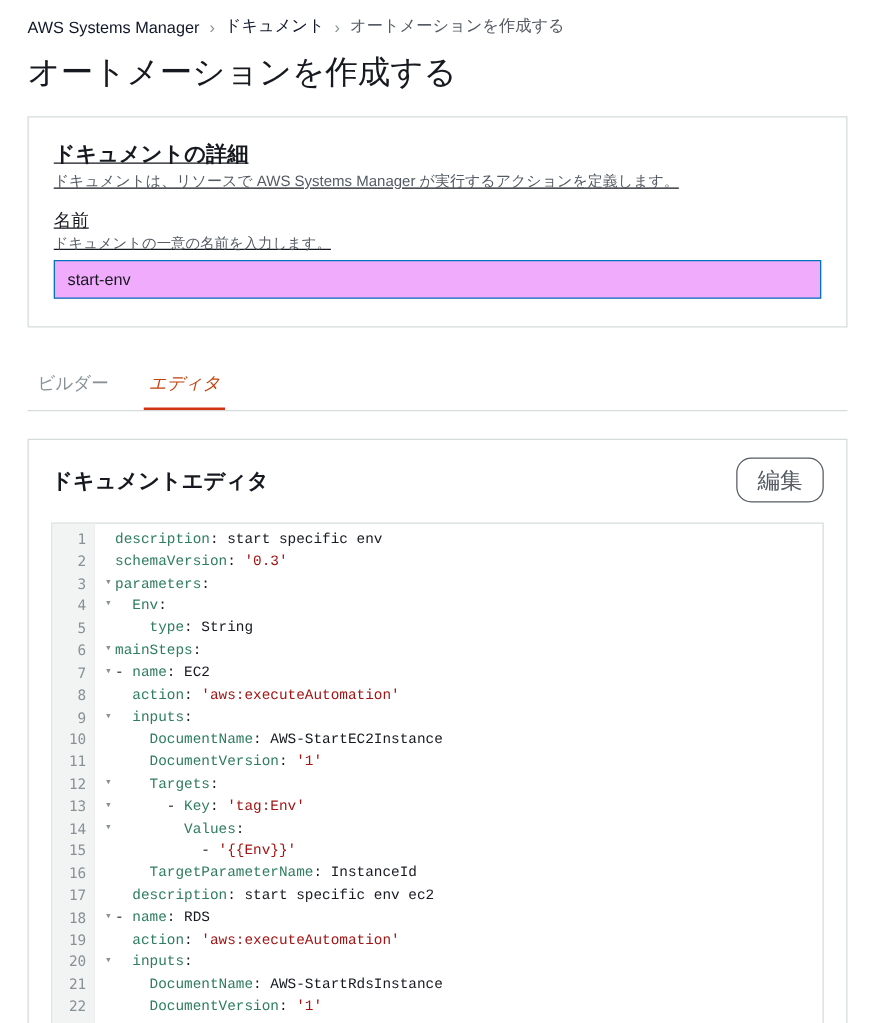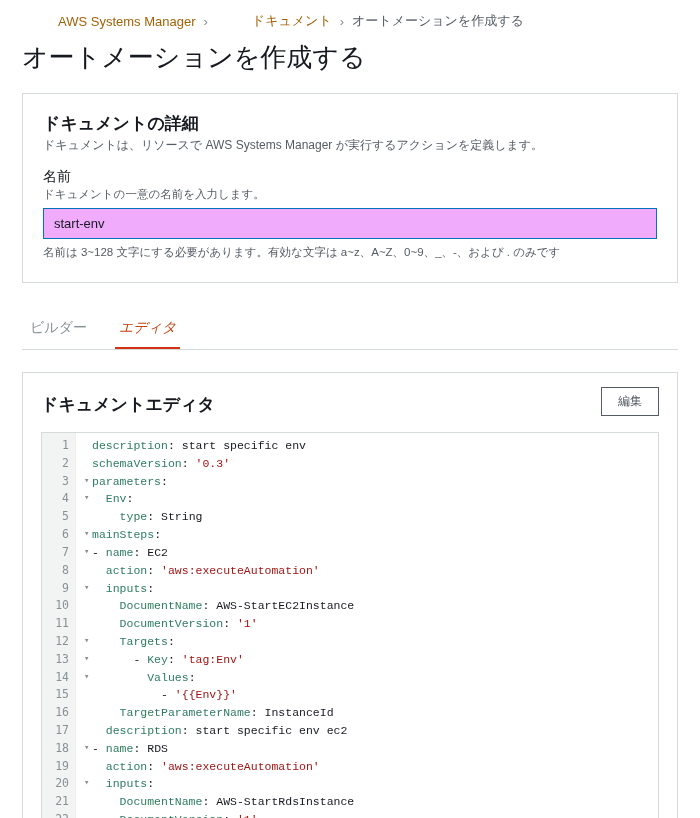--- a/index.html
+++ b/index.html
@@ -10,35 +10,35 @@
       font-size: 14px;
       width: 700px;
     }
     .breadcrumb {
       padding: 12px 22px 4px;
       font-size: 13px;
       display: flex;
       align-items: center;
       gap: 8px;
     }
-    .breadcrumb a { color: #a16207; text-decoration: none; margin-left: 36px; }
+    .breadcrumb a { color: #0f172a; text-decoration: none; }
     .breadcrumb .sep { color: #879196; }
     .breadcrumb .current { color: #545b64; }
     h1.page-title {
       padding: 6px 22px 18px;
       font-size: 26px;
       font-weight: 400;
       color: #16191f;
     }
     .panel {
       border: 1px solid #d5dbdb;
       margin: 0 22px 24px;
       background: #fff;
     }
-    .panel-inner { padding: 18px 20px 22px; }
+    .panel-inner { padding: 18px 20px 22px; text-decoration: underline; }
     .panel h2 {
       font-size: 17px;
       font-weight: 700;
       color: #16191f;
       margin-bottom: 2px;
     }
     .panel .desc { font-size: 12px; color: #545b64; margin-bottom: 14px; }
     .field-label { font-size: 14px; color: #16191f; margin-bottom: 1px; }
     .field-sub { font-size: 11.5px; color: #545b64; margin-bottom: 6px; }
     .name-input {
@@ -74,36 +74,36 @@
       border-bottom-color: #d13212;
       font-weight: 500;
       font-style: italic;
     }
     .editor-panel {
       border: 1px solid #d5dbdb;
       margin: 22px 22px 18px;
     }
     .editor-header {
       display: flex;
-      align-items: flex-end;
+      align-items: center;
       padding: 14px 18px 12px;
     }
     .editor-header h2 {
       font-size: 17px;
       font-weight: 700;
       flex: 1;
     }
     .btn {
       padding: 5px 16px;
-      font-size: 12px;
+      font-size: 18px;
       cursor: pointer;
       border: 1px solid #545b64;
       background: #fff;
       color: #545b64;
-      border-radius: 0;
+      border-radius: 12px;
     }
     .code-editor {
       margin: 4px 18px 24px;
       border: 1px solid #d5dbdb;
       font-family: "Monaco", "Consolas", monospace;
       font-size: 11.5px;
       line-height: 1.55;
       display: flex;
       background: #fff;
     }
@@ -148,21 +148,20 @@
 
 <h1 class="page-title">オートメーションを作成する</h1>
 
 <div class="panel">
   <div class="panel-inner">
     <h2>ドキュメントの詳細</h2>
     <div class="desc">ドキュメントは、リソースで AWS Systems Manager が実行するアクションを定義します。</div>
     <div class="field-label">名前</div>
     <div class="field-sub">ドキュメントの一意の名前を入力します。</div>
     <input class="name-input" type="text" value="start-env" style="">
-    <div class="field-help">名前は 3~128 文字にする必要があります。有効な文字は a~z、A~Z、0~9、_、-、および . のみです</div>
   </div>
 </div>
 
 <div class="tabs">
   <div class="tab">ビルダー</div>
   <div class="tab active">エディタ</div>
 </div>
 
 <div class="editor-panel">
   <div class="editor-header">

